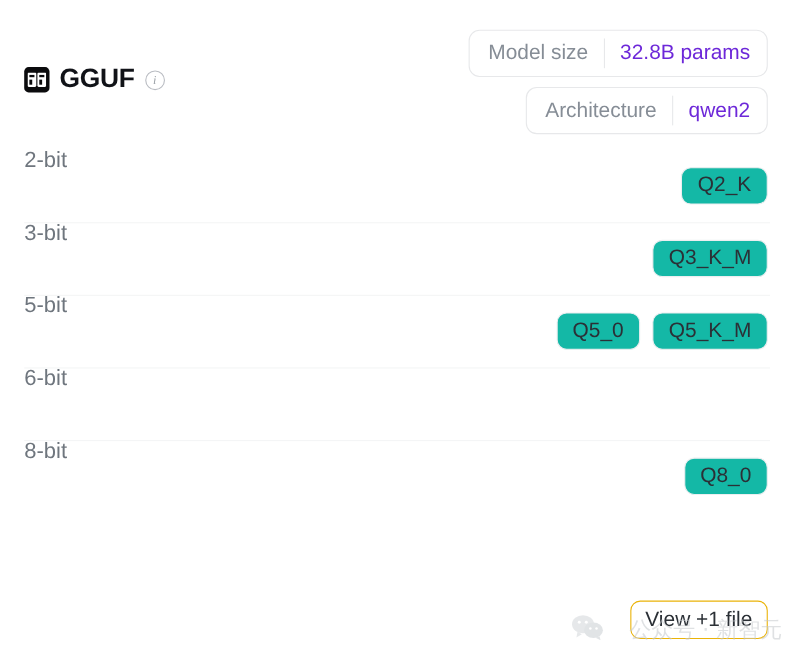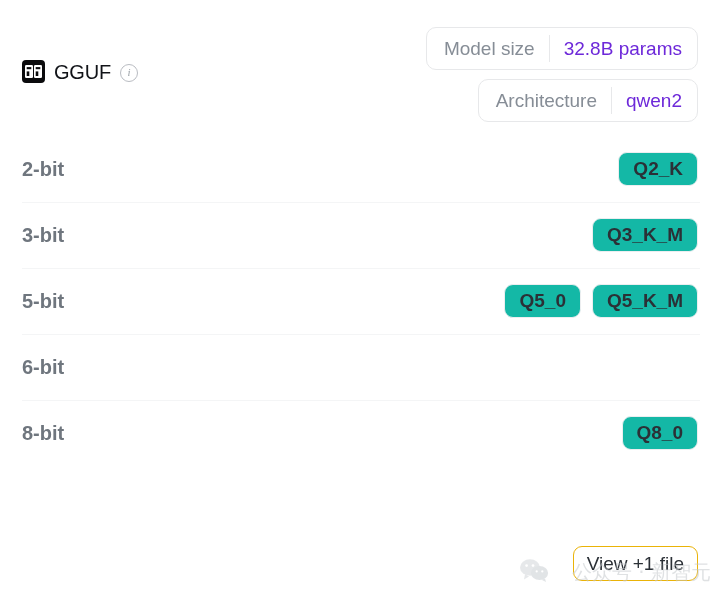--- a/index.html
+++ b/index.html
@@ -47,22 +47,22 @@
     border-radius: 4px;
     background: #0b0b0d;
     display: flex;
     align-items: center;
     justify-content: center;
     flex: 0 0 auto;
   }
   .gguf-icon svg { display: block; }
 
   .title-text {
-    font-size: 20px;
-    font-weight: 400;
+    font-size: 24px;
+    font-weight: 700;
     letter-spacing: -0.2px;
     color: #111318;
     line-height: 1;
   }
 
   .info-icon {
     width: 16px;
     height: 16px;
     border-radius: 50%;
     border: 1.3px solid #b9bcc2;
@@ -129,25 +129,23 @@
     position: absolute;
     left: 0;
     top: 136px;
     width: 720px;
   }
 
   .row {
     position: relative;
     height: 66px;
     display: flex;
-    align-items: center;
     justify-content: space-between;
     padding: 0 22px;
     box-sizing: border-box;
-    font-weight: bold;
   }
 
   .row + .row::before {
     content: "";
     position: absolute;
     left: 22px;
     right: 20px;
     top: 0;
     height: 1px;
     background: #f4f5f6;

